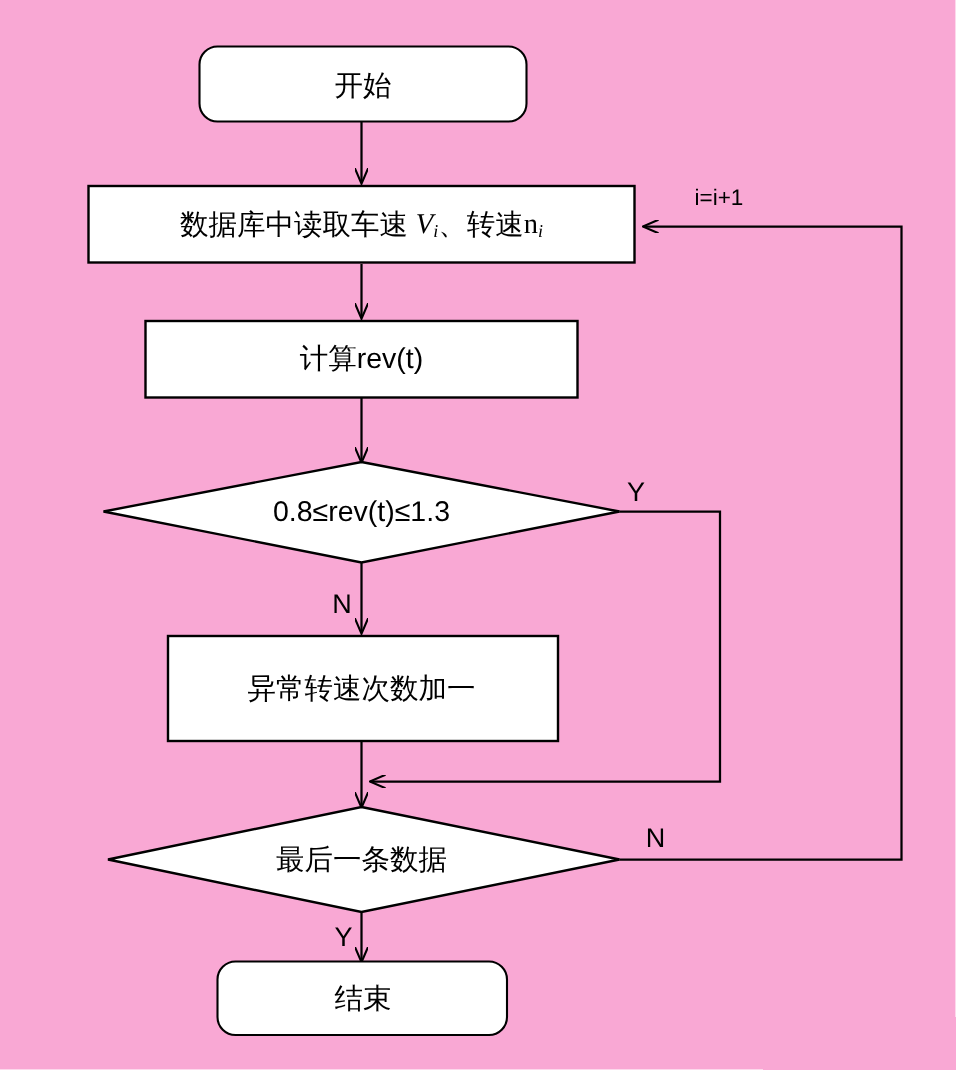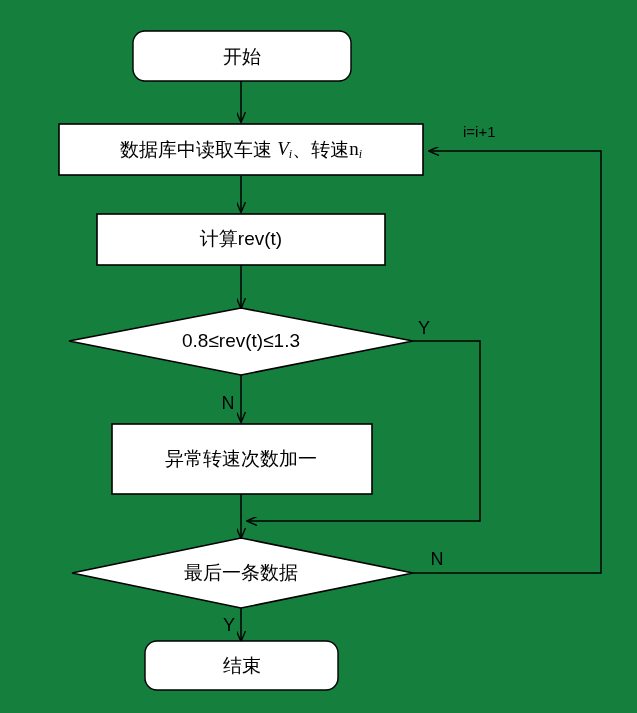--- a/index.html
+++ b/index.html
@@ -10,21 +10,21 @@
   body {
     width: 637px;
     height: 713px;
     font-family: "Liberation Sans", sans-serif;
     overflow: hidden;
   }
   #flowchart-root {
     position: relative;
     width: 637px;
     height: 713px;
-    background: #15803d;
+    background: #f9a8d4;
   }
   svg.chart-canvas {
     position: absolute;
     left: 0;
     top: 0;
     width: 637px;
     height: 713px;
   }
   .node-shape {
     fill: #ffffff;

